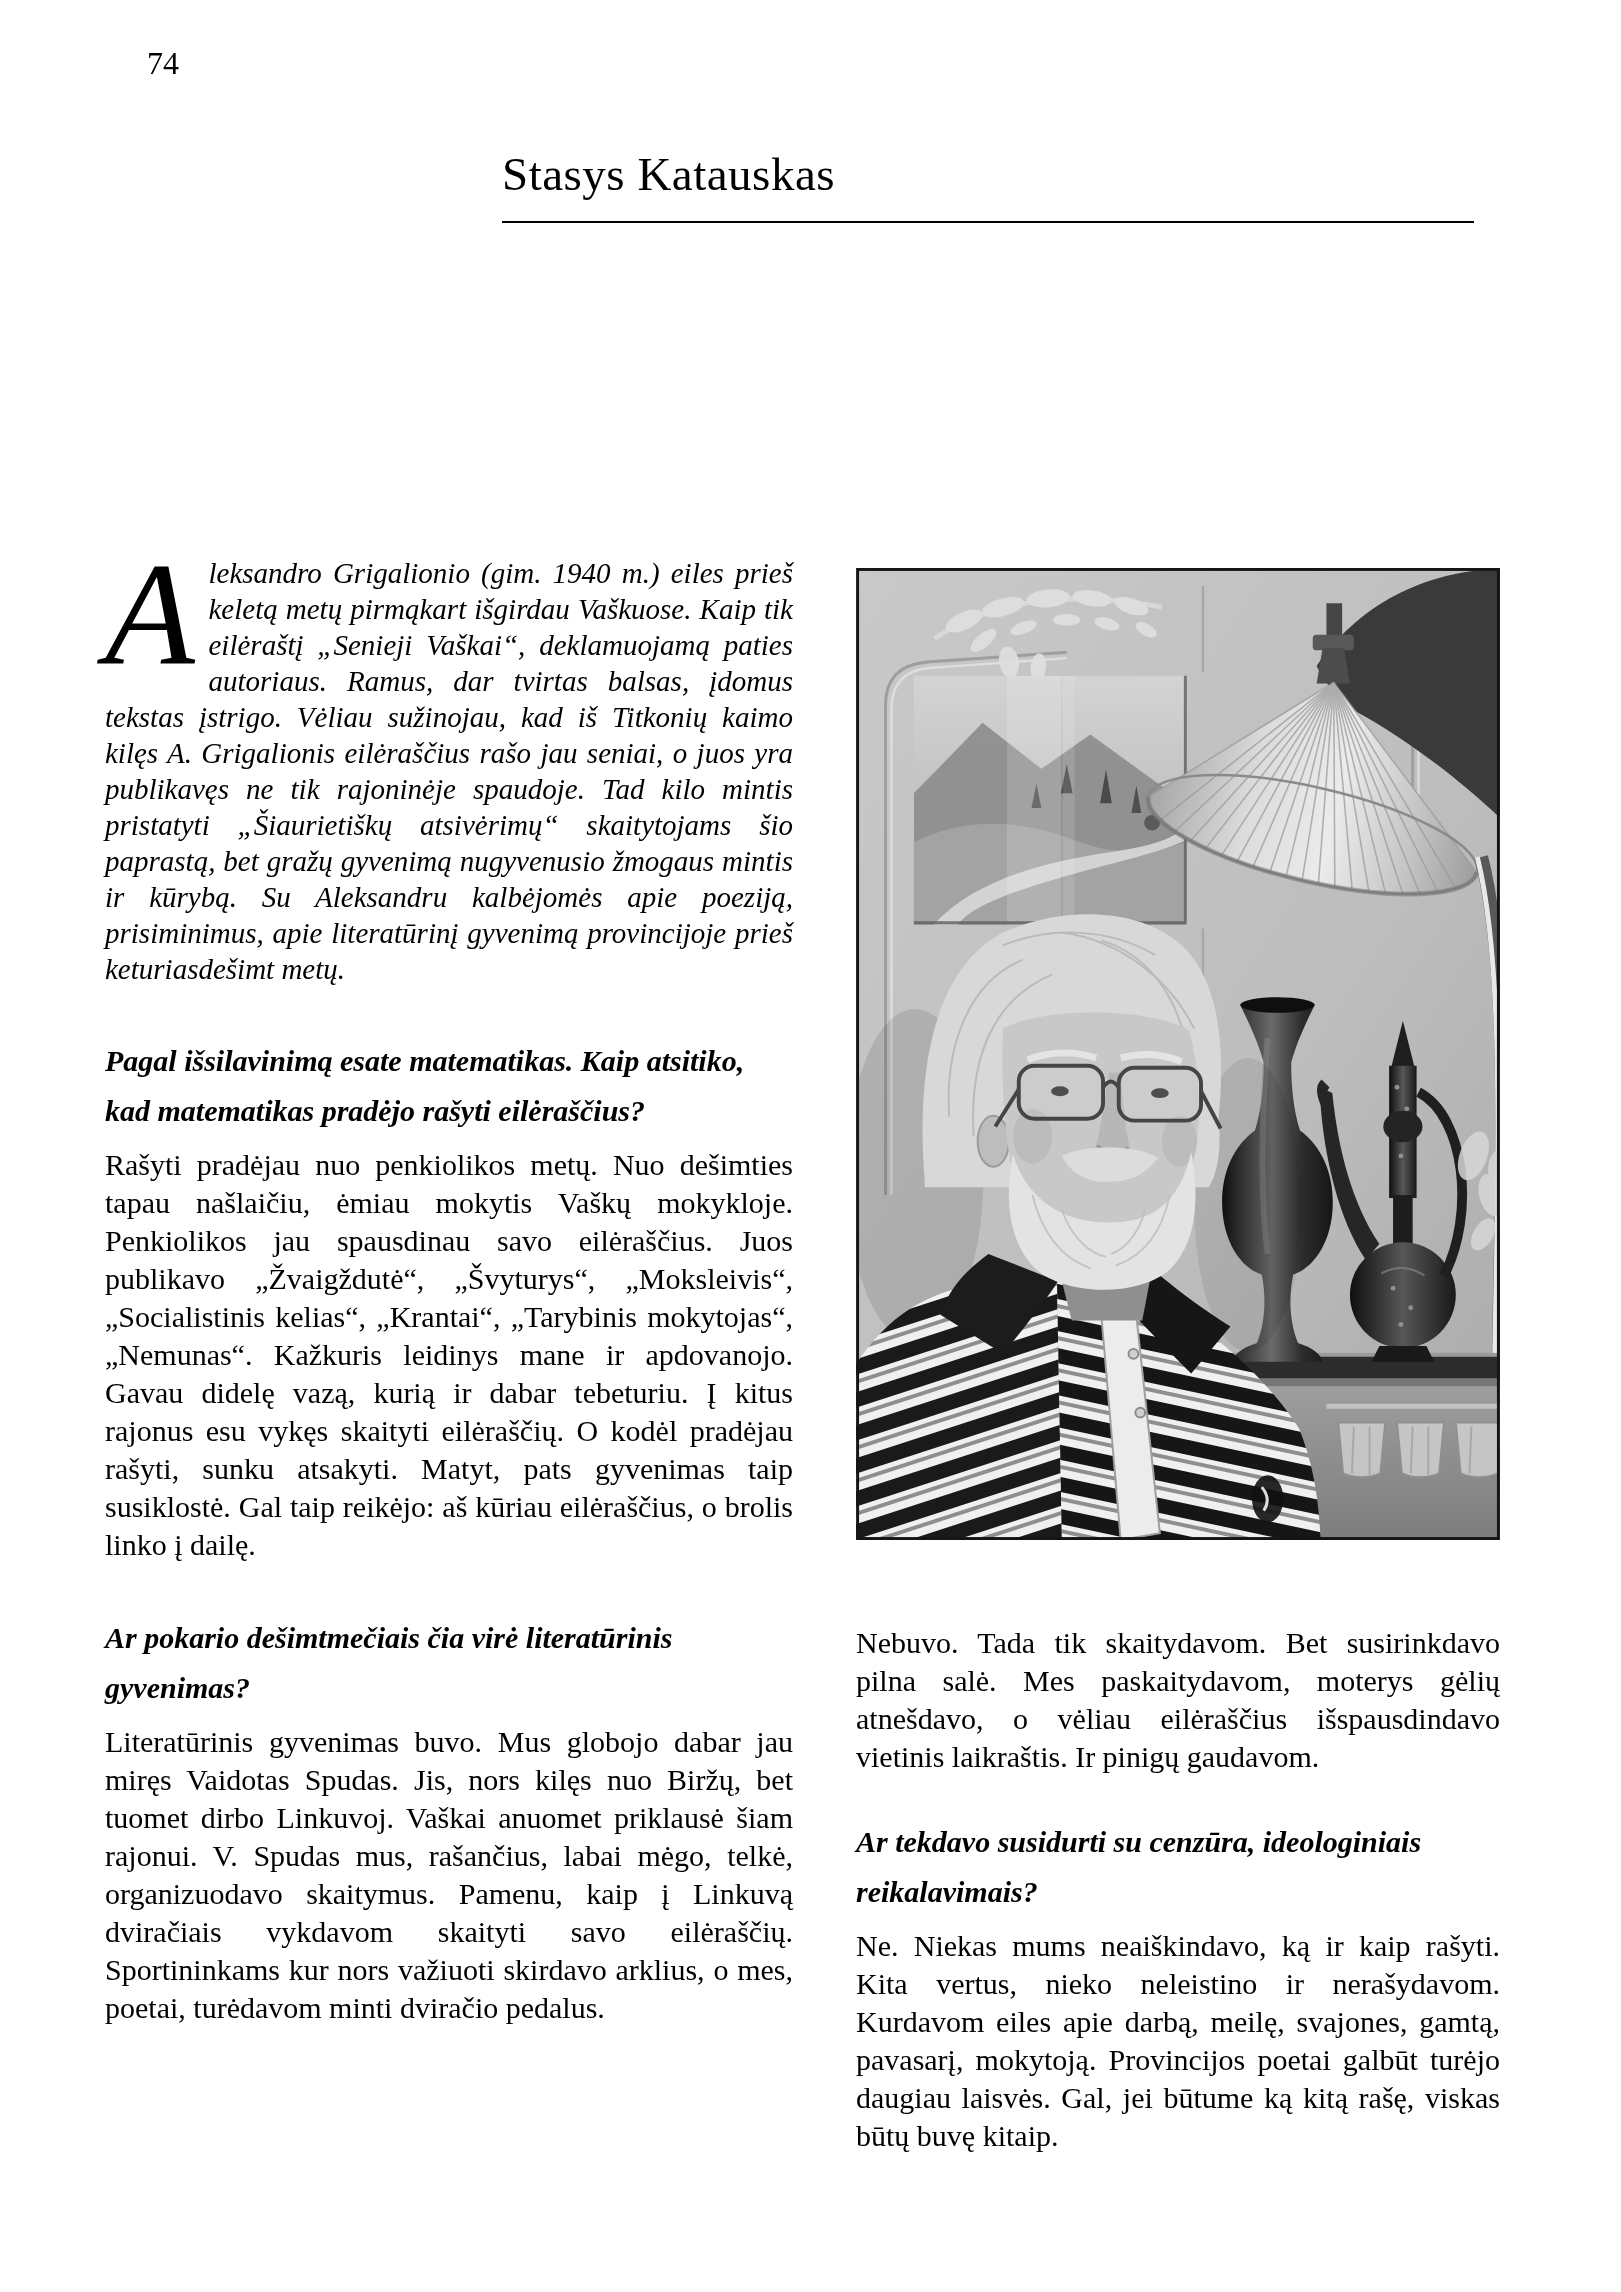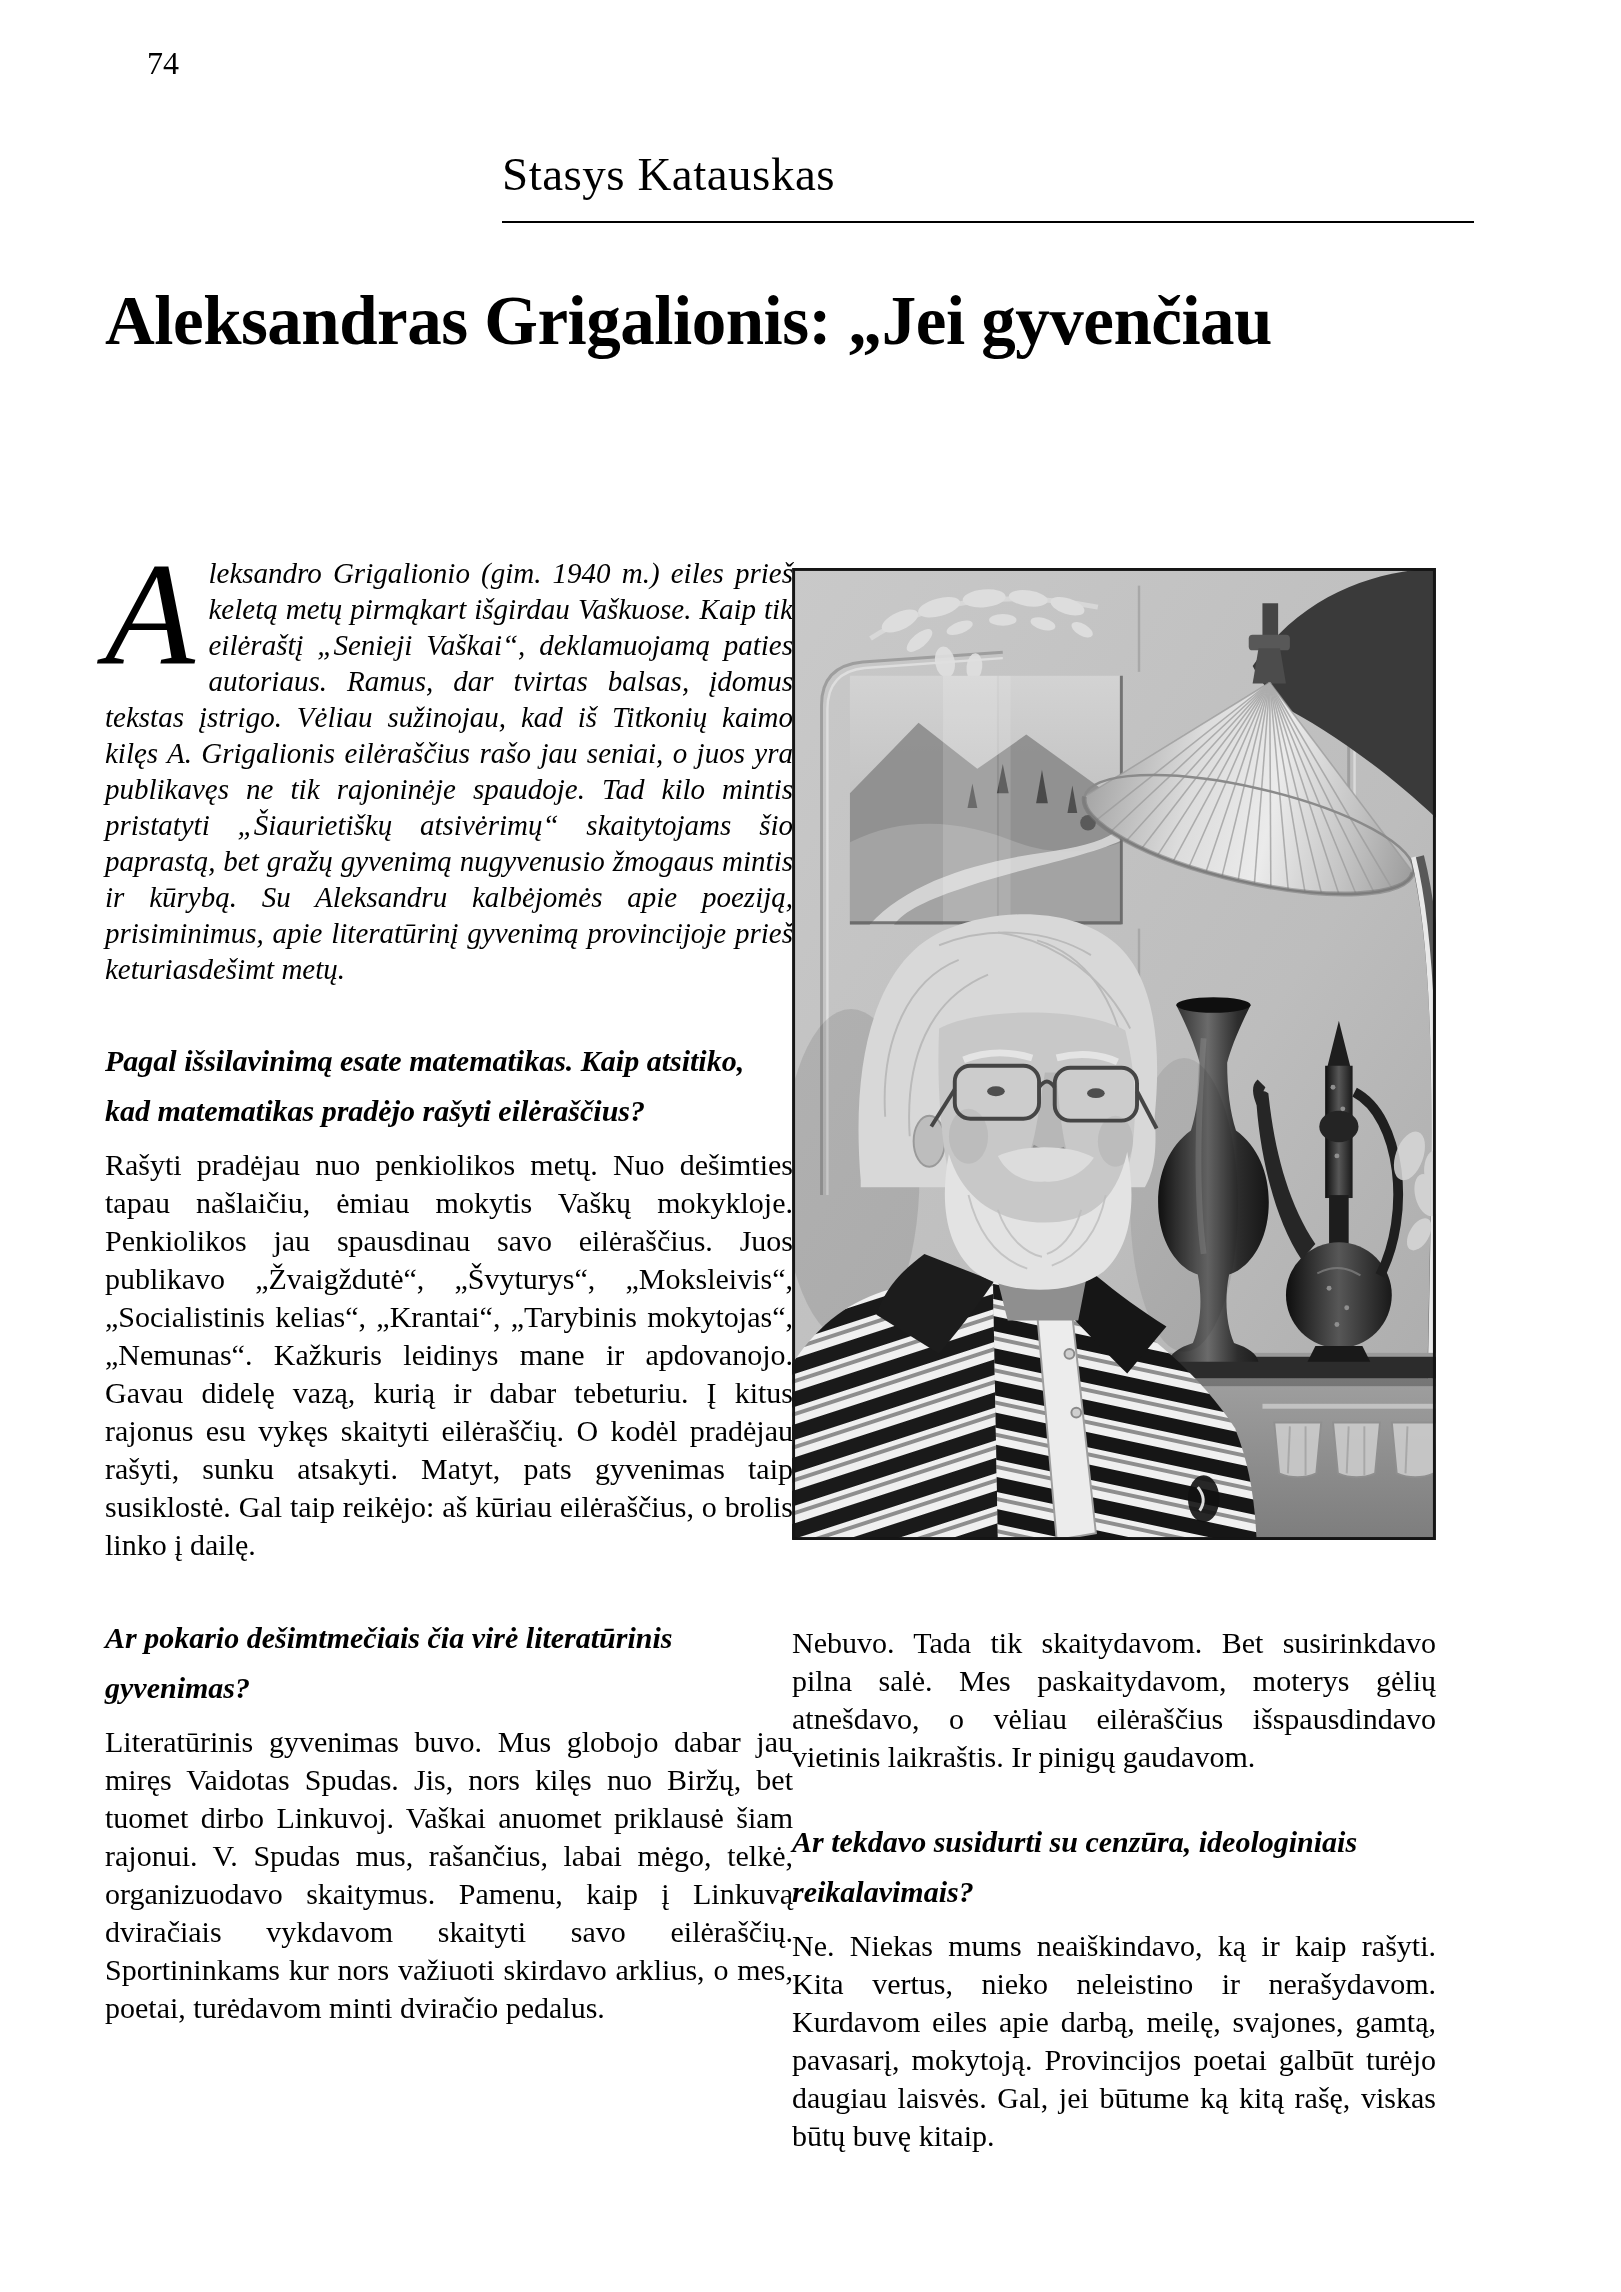--- a/index.html
+++ b/index.html
@@ -3,21 +3,21 @@
 <meta charset="utf-8">
 <style>
   html,body{margin:0;padding:0;background:#ffffff;}
   body{width:1621px;height:2293px;position:relative;font-family:"Liberation Serif",serif;color:#000;overflow:hidden;}
   .page{position:absolute;inset:0;background:#fff;}
   .page-number{position:absolute;left:147px;top:45px;font-size:32px;}
   .author-wrap{position:absolute;left:502px;top:147px;width:972px;border-bottom:2.9px solid #000;padding-bottom:20px;}
   .author{font-size:47px;letter-spacing:0.5px;}
   .article-title{position:absolute;left:105px;top:282px;width:1411px;font-size:69px;font-weight:bold;line-height:78px;letter-spacing:-0.5px;}
   .col-left{position:absolute;left:105px;top:555px;width:688px;}
-  .col-right{position:absolute;left:792px;top:568px;width:644px;}
+  .col-right{position:absolute;left:856px;top:568px;width:644px;}
   .intro{font-style:italic;font-size:29px;line-height:36px;text-align:justify;margin:0;}
   .dropcap{float:left;font-size:147px;line-height:106px;padding:5.9px 13.7px 0 0;font-style:italic;}
   .question{font-weight:bold;font-style:italic;font-size:30px;line-height:50px;margin:49px 0 9.8px 0;}
   .answer{font-size:30px;line-height:38px;text-align:justify;margin:0;font-family:Liberation Serif, serif;}
   .col-right .answer-first{margin-top:84px;}
   .col-right .question{margin-top:41px;}
   .photo-wrap{width:644px;height:972px;}
   .photo-wrap svg{display:block;}
 </style>
 </head>
@@ -25,21 +25,20 @@
 
 <div class="page">
 
   <div class="page-number">74</div>
 
   <div class="author-wrap">
     <span class="author">Stasys Katauskas</span>
   </div>
 
   <h1 class="article-title" style="margin:0;">
-    <div>Aleksandras Grigalionis: „Jei gyvenčiau</div>
   </h1>
 
   <div class="col-left">
     <p class="intro"><span class="dropcap">A</span><span>leksandro Grigalionio (gim. 1940 m.) eiles prieš keletą metų pirmąkart išgirdau Vaškuose. Kaip tik eilėraštį „Senieji Vaškai“, deklamuojamą paties autoriaus. Ramus, dar tvirtas balsas, įdomus tekstas įstrigo. Vėliau sužinojau, kad iš Titkonių kaimo kilęs A. Grigalionis eilėraščius rašo jau seniai, o juos yra publikavęs ne tik rajoninėje spaudoje. Tad kilo mintis pristatyti „Šiaurietiškų atsivėrimų“ skaitytojams šio paprastą, bet gražų gyvenimą nugyvenusio žmogaus mintis ir kūrybą. Su Aleksandru kalbėjomės apie poeziją, prisiminimus, apie literatūrinį gyvenimą provincijoje prieš keturiasdešimt metų.</span></p>
 
     <p class="question">Pagal išsilavinimą esate matematikas. Kaip atsitiko, kad matematikas pradėjo rašyti eilėraščius?</p>
     <p class="answer">Rašyti pradėjau nuo penkiolikos metų. Nuo dešimties tapau našlaičiu, ėmiau mokytis Vaškų mokykloje. Penkiolikos jau spausdinau savo eilėraščius. Juos publikavo „Žvaigždutė“, „Švyturys“, „Moksleivis“, „Socialistinis kelias“, „Krantai“, „Tarybinis mokytojas“, „Nemunas“. Kažkuris leidinys mane ir apdovanojo. Gavau didelę vazą, kurią ir dabar tebeturiu. Į kitus rajonus esu vykęs skaityti eilėraščių. O kodėl pradėjau rašyti, sunku atsakyti. Matyt, pats gyvenimas taip susiklostė. Gal taip reikėjo: aš kūriau eilėraščius, o brolis linko į dailę.</p>
 
     <p class="question">Ar pokario dešimtmečiais čia virė literatūrinis gyvenimas?</p>
     <p class="answer">Literatūrinis gyvenimas buvo. Mus globojo dabar jau miręs Vaidotas Spudas. Jis, nors kilęs nuo Biržų, bet tuomet dirbo Linkuvoj. Vaškai anuomet priklausė šiam rajonui. V. Spudas mus, rašančius, labai mėgo, telkė, organizuodavo skaitymus. Pamenu, kaip į Linkuvą dviračiais vykdavom skaityti savo eilėraščių. Sportininkams kur nors važiuoti skirdavo arklius, o mes, poetai, turėdavom minti dviračio pedalus.</p>

